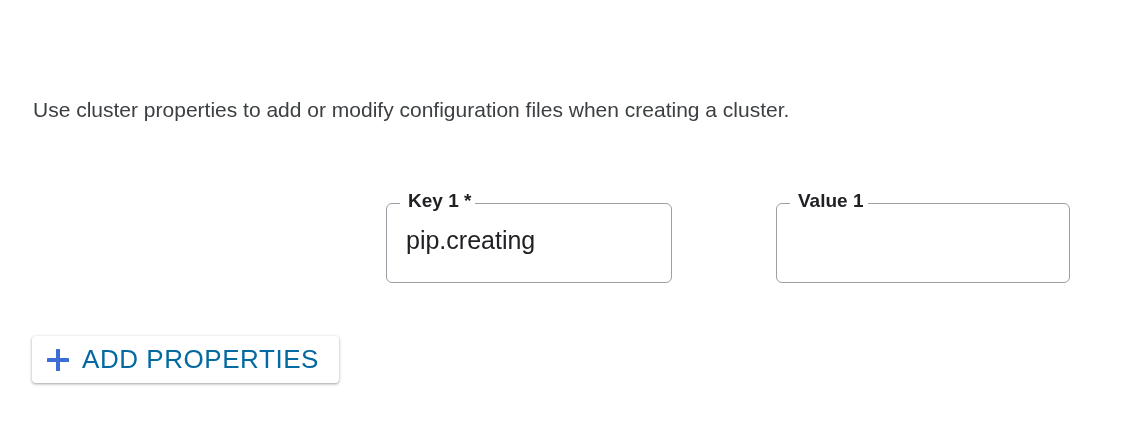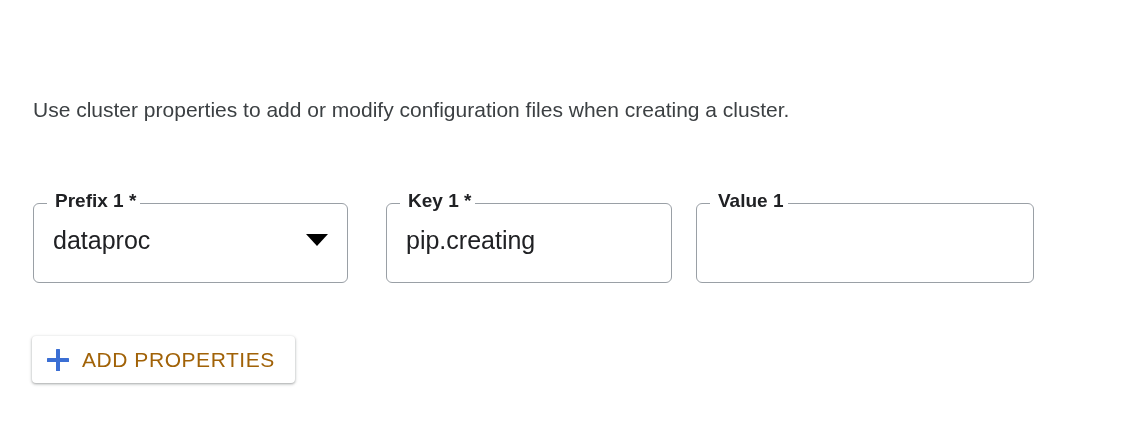--- a/index.html
+++ b/index.html
@@ -111,21 +111,21 @@
     width: 0;
     height: 0;
     border-left: 11px solid transparent;
     border-right: 11px solid transparent;
     border-top: 12px solid #000000;
   }
 
   
   .field-prefix { left: 33px;  width: 315px; }
   .field-key    { left: 386px; width: 286px; }
-  .field-value-box { left: 696px; width: 338px; text-decoration: underline; }
+  .field-value-box { left: 776px; width: 294px; text-decoration: underline; }
 
   
   .add-button {
     position: absolute;
     left: 32px;
     top: 336px;
     height: 47px;
     padding: 0 20px 0 15px;
     display: flex;
     align-items: center;
@@ -153,45 +153,38 @@
     border-radius: 0.5px;
   }
   .plus-icon::before {
     left: 0; top: 9px; width: 22px; height: 4px;
   }
   .plus-icon::after {
     top: 0; left: 9px; height: 22px; width: 4px;
   }
 
   .add-button-label {
-    font-size: 21px;
+    font-size: 26px;
     line-height: 21px;
     font-weight: normal;
     letter-spacing: 0.55px;
-    color: #a16207;
+    color: #0369a1;
     white-space: nowrap;
   }
 </style>
 </head>
 <body>
 
 <div class="page">
 
 
   <p class="page-subtitle">Use cluster properties to add or modify configuration files when creating a cluster.</p>
 
   <div class="field-row">
 
-    <div class="field field-prefix">
-      <div class="field-outline"></div>
-      <span class="field-notch" style="width: 89px;"></span>
-        <span class="field-label">Prefix 1 *</span>
-      <div class="field-value has-arrow">dataproc</div>
-      <span class="select-arrow"></span>
-    </div>
 
     <div class="field field-key">
       <div class="field-outline"></div>
       <span class="field-notch" style="width: 71px;"></span>
         <span class="field-label">Key 1 *</span>
       <div class="field-value">pip.creating</div>
     </div>
 
     <div class="field field-value-box">
       <div class="field-outline"></div>

